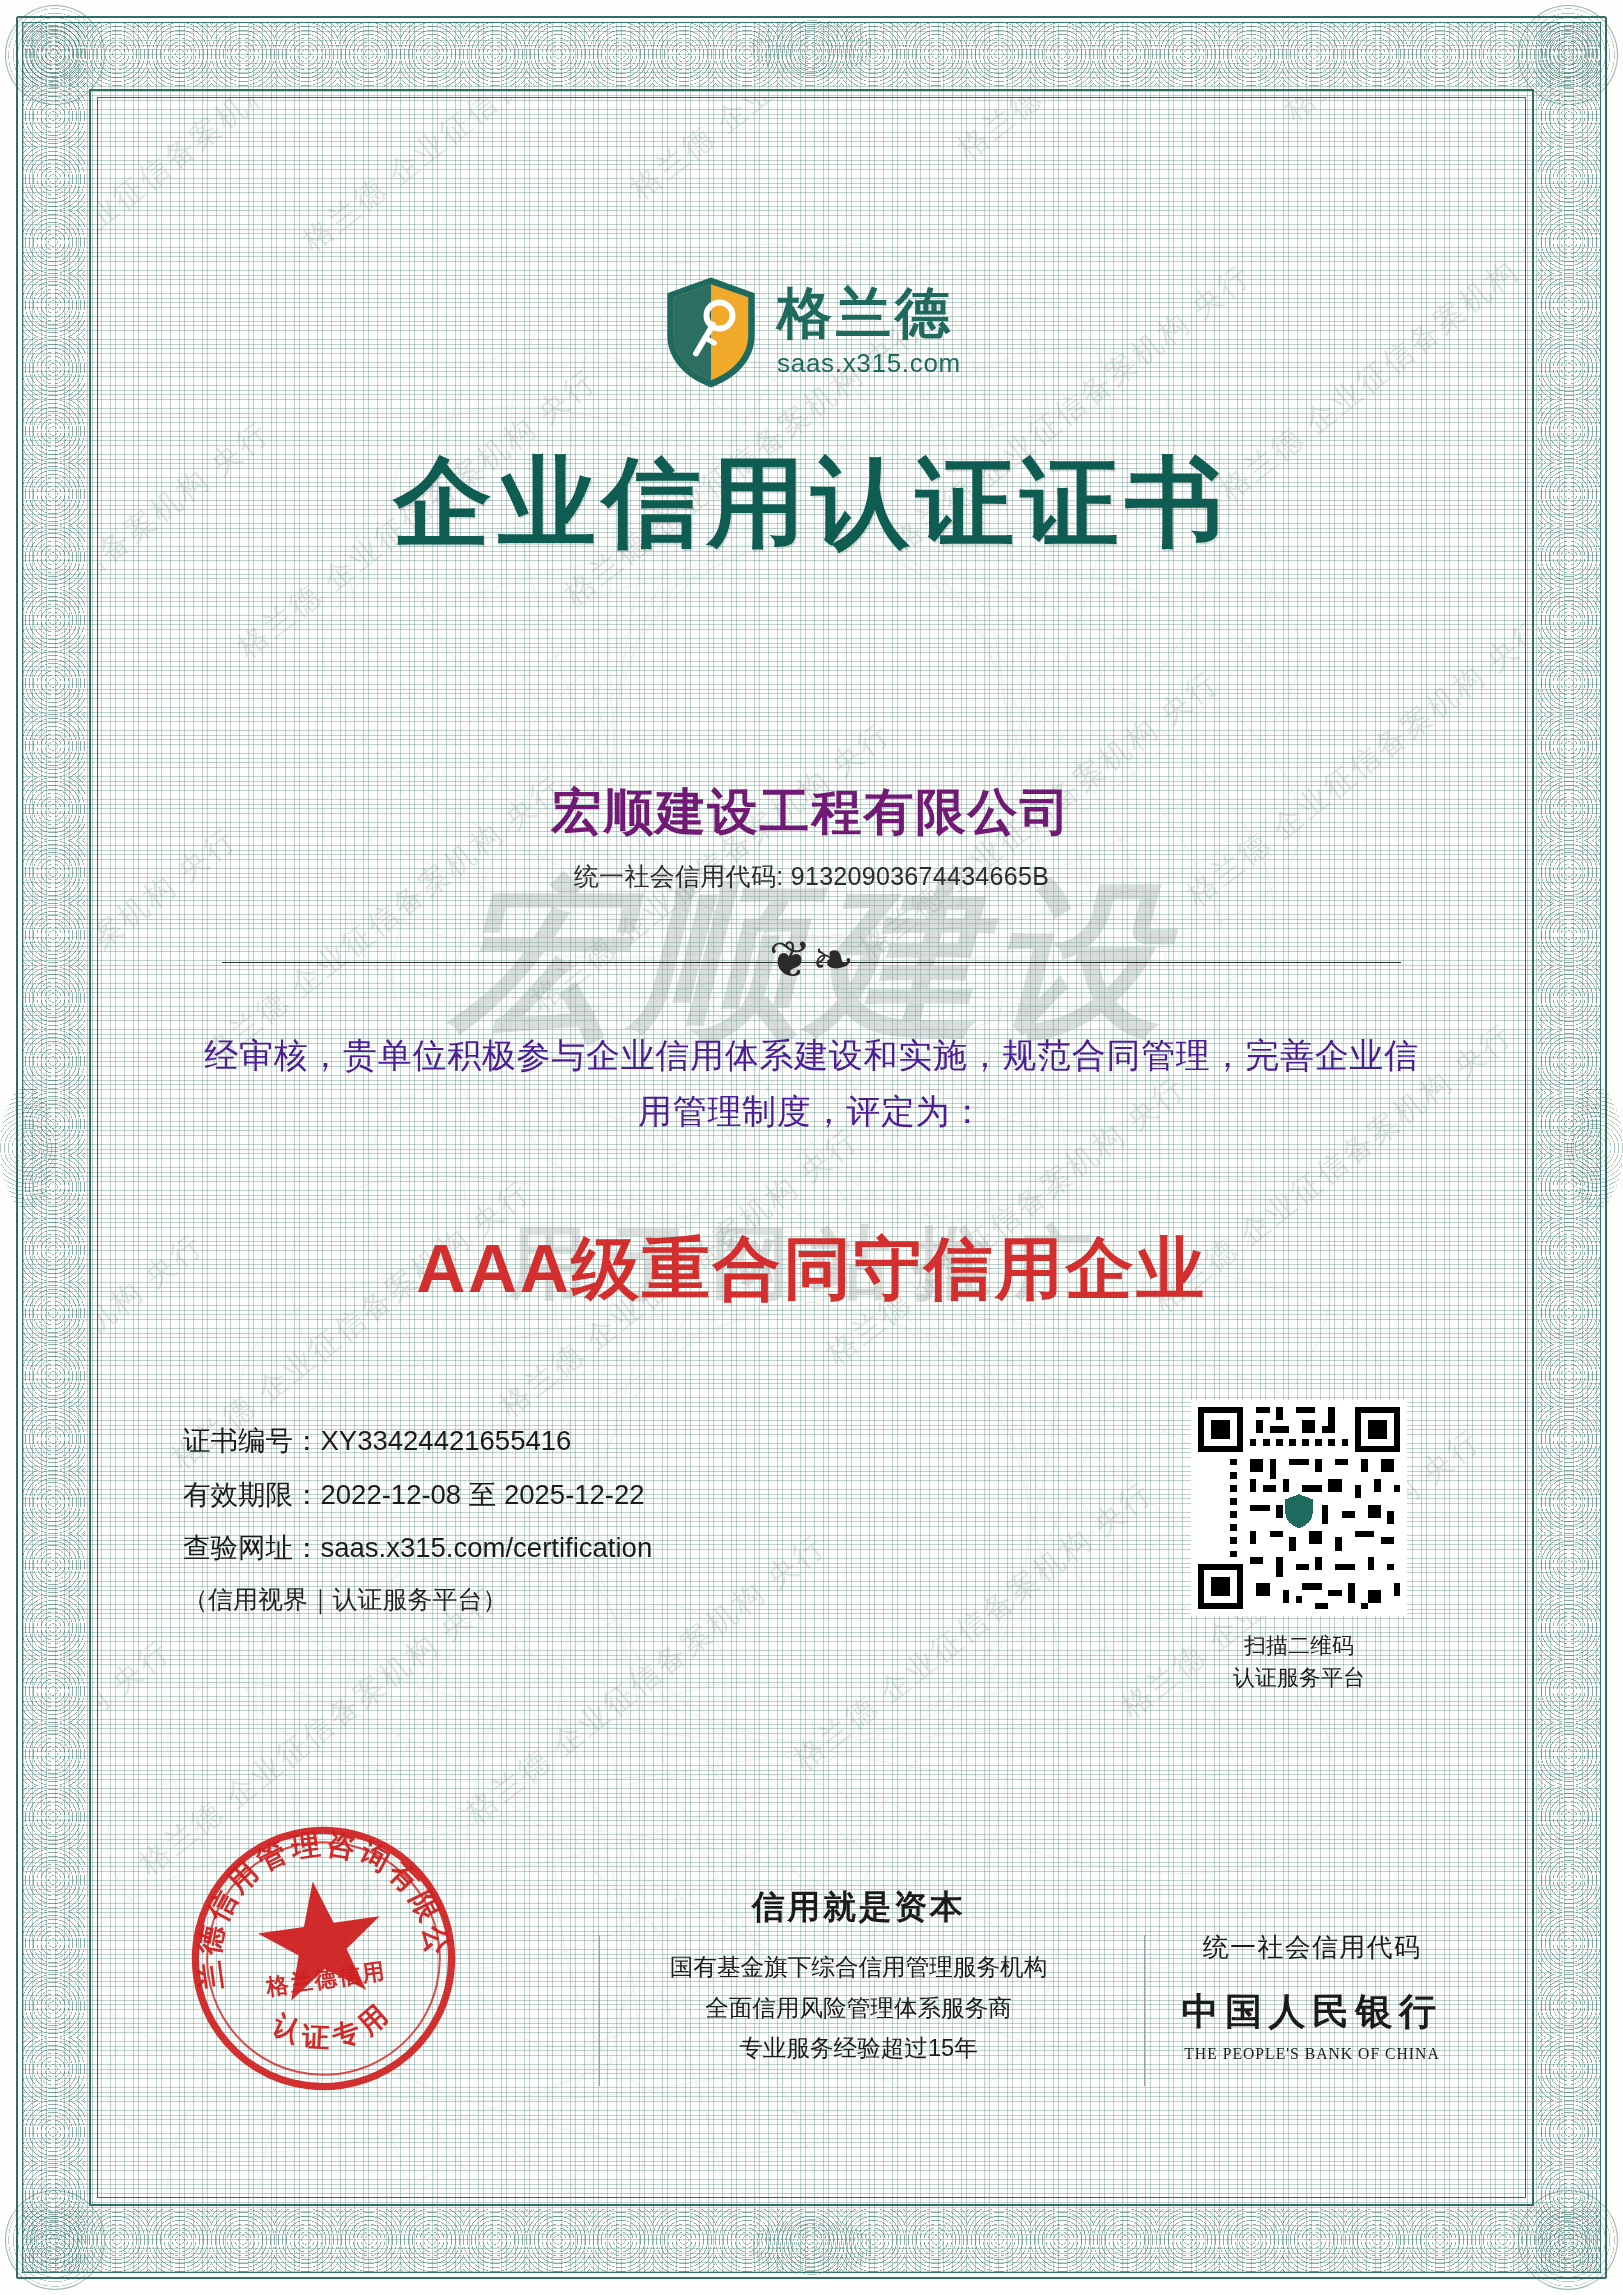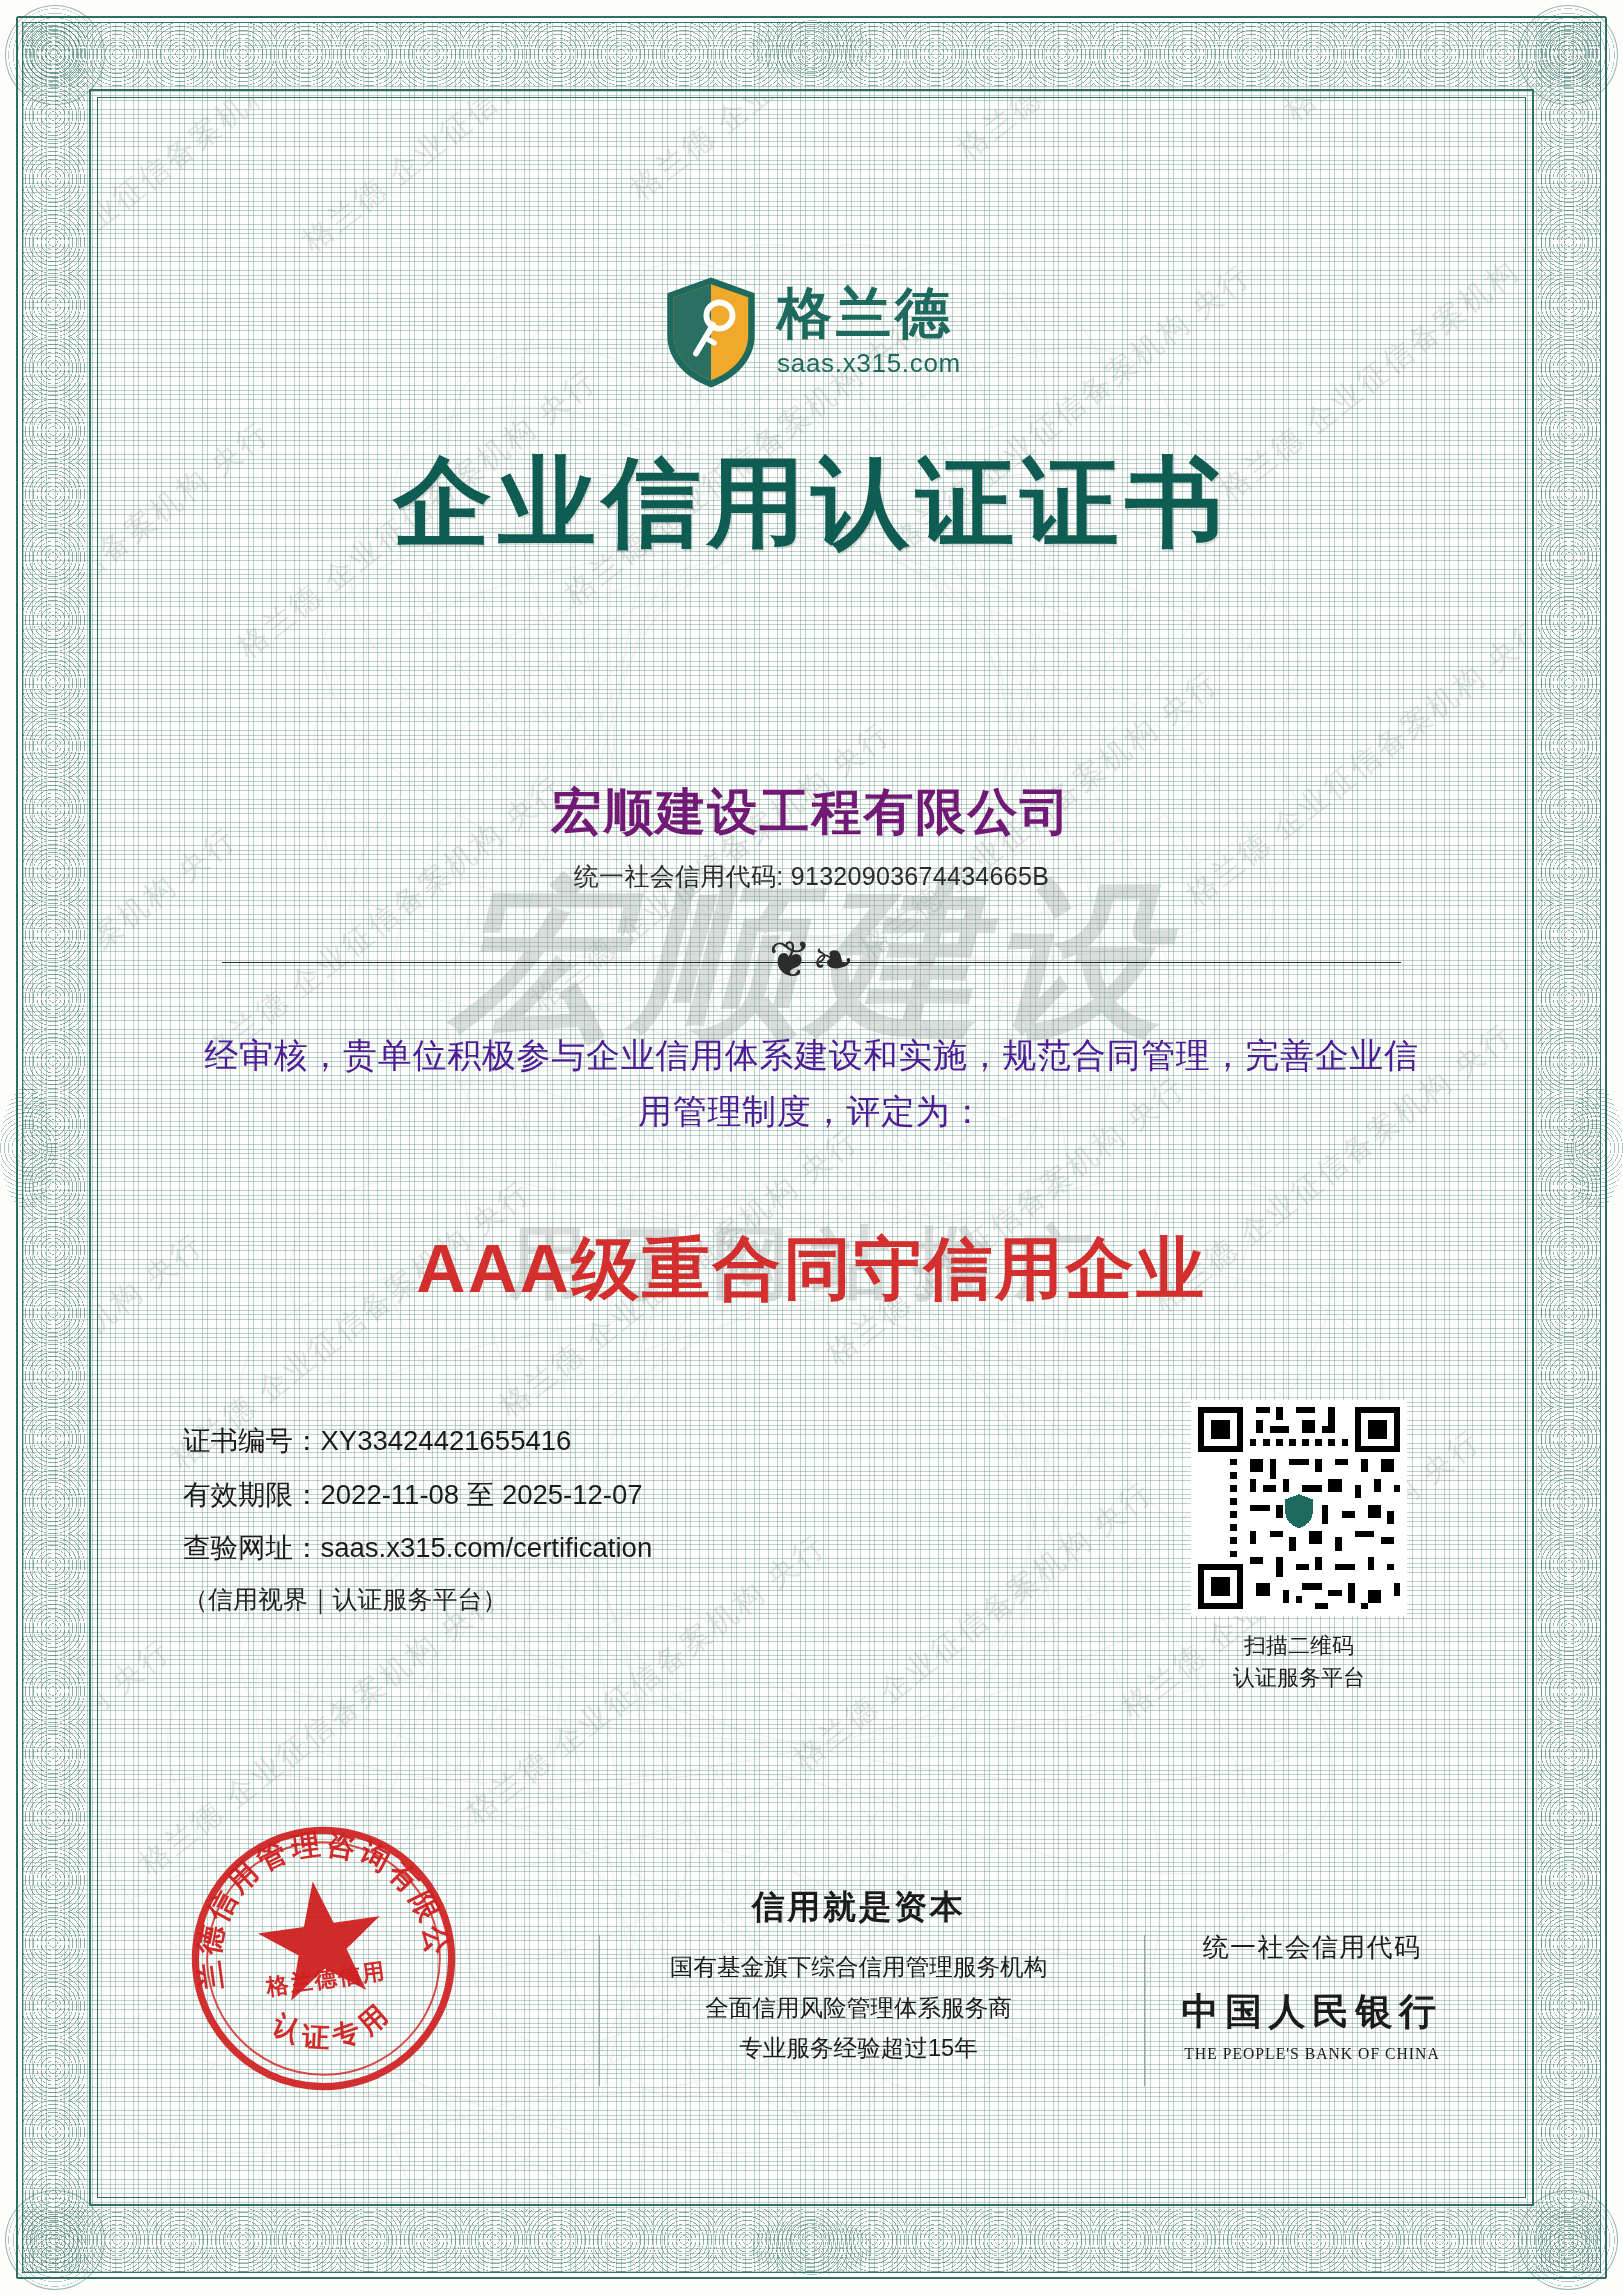--- a/index.html
+++ b/index.html
@@ -483,21 +483,21 @@
 
     <div class="body-text">经审核，贵单位积极参与企业信用体系建设和实施，规范合同管理，完善企业信用管理制度，评定为：</div>
 
     <div class="award">AAA级重合同守信用企业</div>
 
     <div class="details">
       <div class="row">
         <span>证书编号：</span><span>XY33424421655416</span>
       </div>
       <div class="row">
-        <span>有效期限：</span><span>2022-11-08 至 2025-12-07</span>
+        <span>有效期限：</span><span>2022-12-08 至 2025-12-22</span>
       </div>
       <div class="row">
         <span>查验网址：</span><span>saas.x315.com/certification</span>
       </div>
       <div class="row sub">（信用视界｜认证服务平台）</div>
     </div>
 
     <div class="qr-block">
       <div class="qr-img">
         <svg width="216" height="216" viewBox="0 0 33 33" xmlns="http://www.w3.org/2000/svg" shape-rendering="crispEdges" aria-hidden="true">

